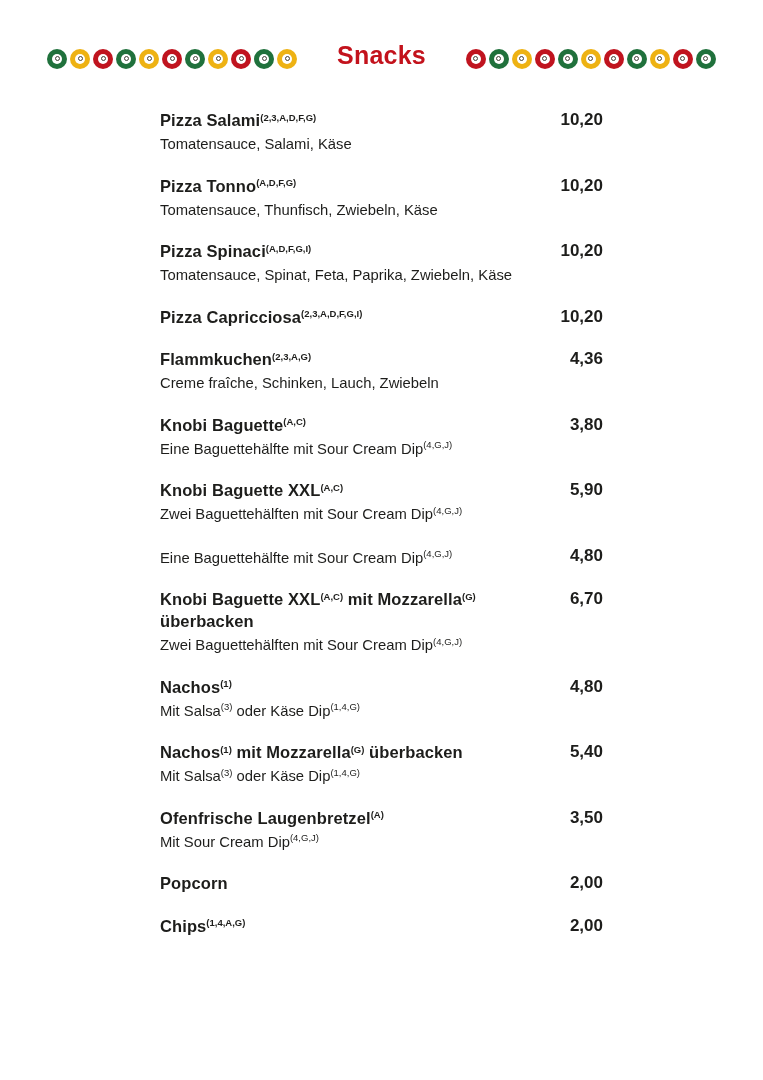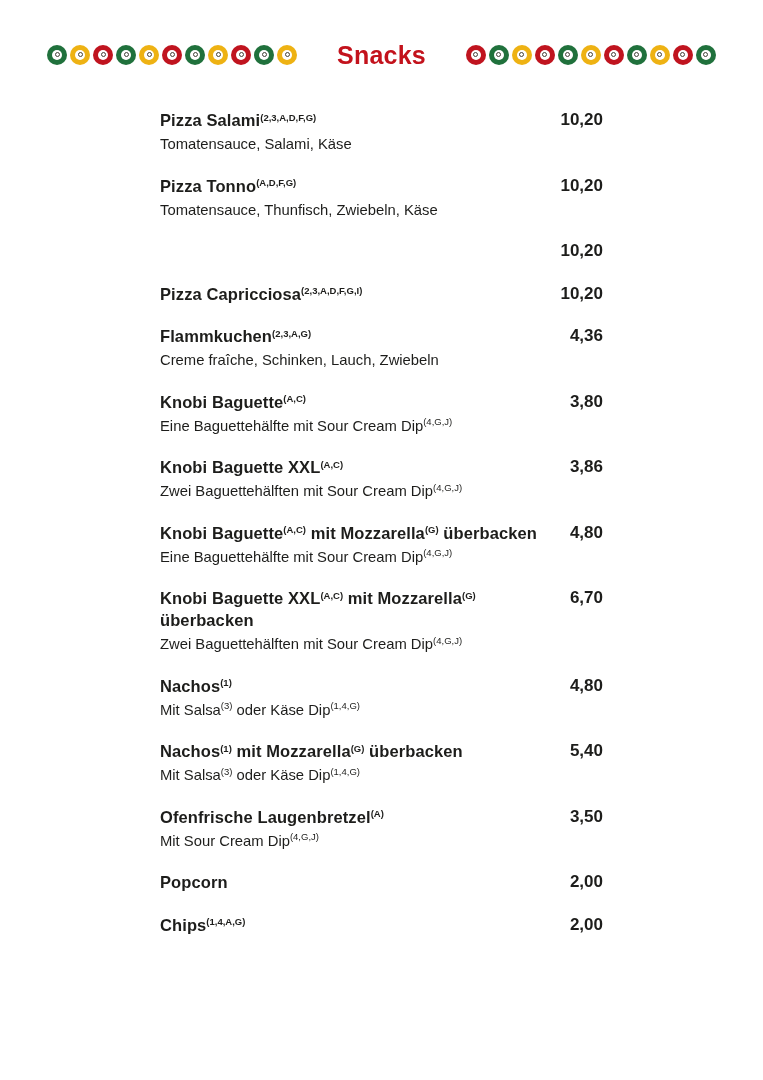--- a/index.html
+++ b/index.html
@@ -9,21 +9,21 @@
     font-family: "Liberation Sans", sans-serif;
     color: #1d1d1b;
     position: relative;
     overflow: hidden;
   }
 
   
   .header {
     position: absolute; top: 41px; left: 0; right: 0;
     height: 28px;
-    display: flex; justify-content: center; align-items: center;
+    display: flex; justify-content: center; align-items: flex-end;
     gap: 40px;
   }
   .ball-row { display: flex; gap: 3px; align-items: center; }
   .ball {
     width: 20px; height: 20px; border-radius: 50%;
     position: relative; flex: 0 0 auto;
   }
   .ball::before {
     content: ""; position: absolute; left: 5px; top: 5px;
     width: 10px; height: 10px; background: #ffffff; border-radius: 50%;
@@ -109,20 +109,24 @@
 
   <section class="item">
     <div class="item-text">
       <h2 class="item-name">Pizza Tonno<sup>(A,D,F,G)</sup></h2>
       <p class="item-desc">Tomatensauce, Thunfisch, Zwiebeln, Käse</p>
     </div>
     <div class="item-price">10,20</div>
   </section>
 
   <section class="item">
+    <div class="item-text">
+      <h2 class="item-name">Pizza Spinaci<sup>(A,D,F,G,I)</sup></h2>
+      <p class="item-desc">Tomatensauce, Spinat, Feta, Paprika, Zwiebeln, Käse</p>
+    </div>
     <div class="item-price">10,20</div>
   </section>
 
   <section class="item">
     <div class="item-text">
       <h2 class="item-name">Pizza Capricciosa<sup>(2,3,A,D,F,G,I)</sup></h2>
     </div>
     <div class="item-price">10,20</div>
   </section>
 
@@ -140,26 +144,25 @@
       <p class="item-desc">Eine Baguettehälfte mit Sour Cream Dip<sup>(4,G,J)</sup></p>
     </div>
     <div class="item-price">3,80</div>
   </section>
 
   <section class="item">
     <div class="item-text">
       <h2 class="item-name">Knobi Baguette XXL<sup>(A,C)</sup></h2>
       <p class="item-desc">Zwei Baguettehälften mit Sour Cream Dip<sup>(4,G,J)</sup></p>
     </div>
-    <div class="item-price">3,86</div>
-  </section>
-
-  <section class="item">
-    <div class="item-text">
-      <h2 class="item-name">Knobi Baguette<sup>(A,C)</sup> mit Mozzarella<sup>(G)</sup> überbacken</h2>
+    <div class="item-price">5,90</div>
+  </section>
+
+  <section class="item">
+    <div class="item-text">
       <p class="item-desc">Eine Baguettehälfte mit Sour Cream Dip<sup>(4,G,J)</sup></p>
     </div>
     <div class="item-price">4,80</div>
   </section>
 
   <section class="item">
     <div class="item-text">
       <h2 class="item-name">Knobi Baguette XXL<sup>(A,C)</sup> mit Mozzarella<sup>(G)</sup> überbacken</h2>
       <p class="item-desc">Zwei Baguettehälften mit Sour Cream Dip<sup>(4,G,J)</sup></p>
     </div>

